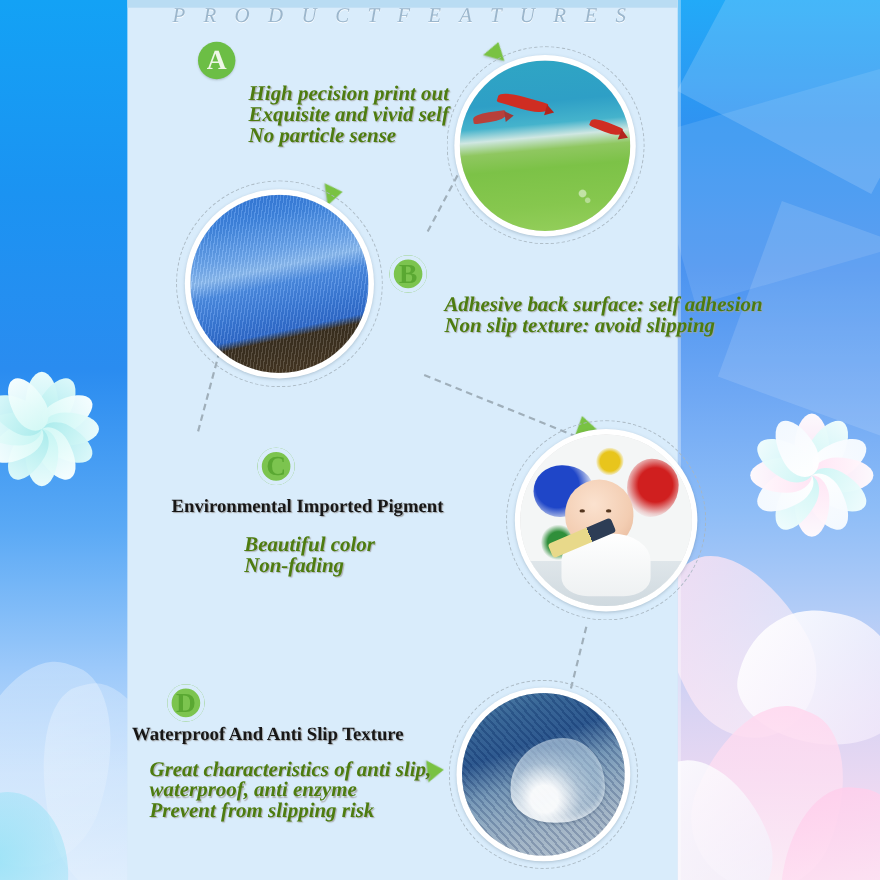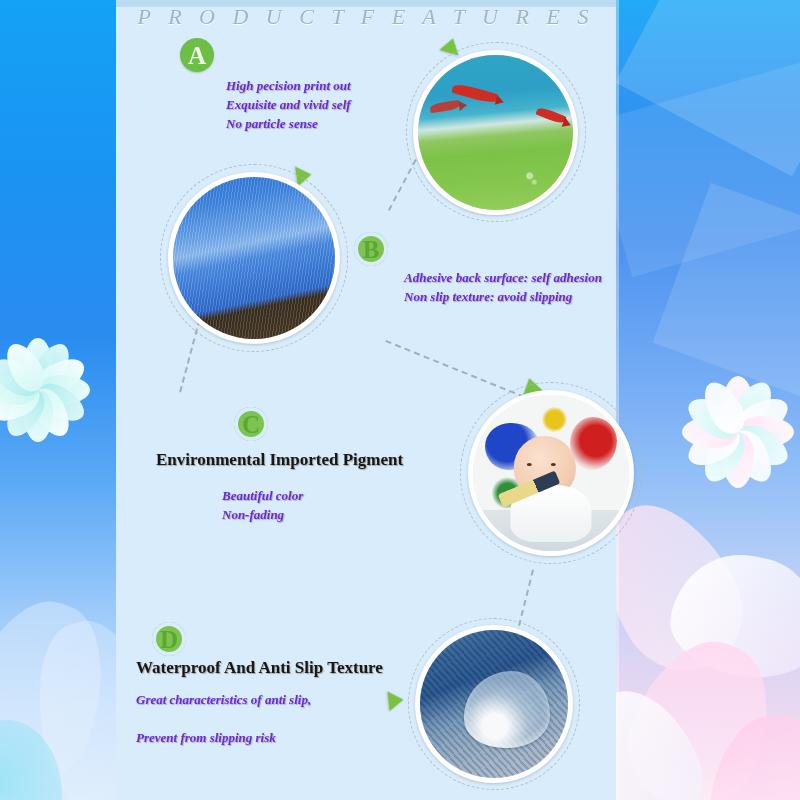--- a/index.html
+++ b/index.html
@@ -62,21 +62,21 @@
   .panel-topstrip {
     position:absolute; left:0; top:0; width:100%; height:7px;
     background:#b9dcf3;
   }
 
   .title {
     position:absolute; top:4px; left:0; width:100%;
     text-align:center;
     font-family:"Liberation Serif", serif;
     font-style:italic;
-    font-size:22px;
+    font-size:19px;
     letter-spacing:6px;
     color:#9bb6cc;
     text-shadow:0 1px 0 rgba(255,255,255,.9);
   }
 
   
   .badge {
     position:absolute;
     width:34px; height:34px; border-radius:50%;
     background:#6cbe45;
@@ -100,23 +100,23 @@
     font-size:17px;
     color:#171717;
     white-space:nowrap;
     text-shadow:1px 1px 1px rgba(150,150,150,.85);
   }
   .f-body {
     position:absolute;
     font-family:"Liberation Serif", serif;
     font-style:italic;
     font-weight:bold;
-    font-size:13px;
+    font-size:19px;
     line-height:19px;
-    color:#6d28d9;
+    color:#4d7c0f;
     white-space:nowrap;
     text-shadow:1px 1px 1px rgba(160,160,160,.8);
   }
 
   
   .photo {
     position:absolute;
     border-radius:50%;
     background:#fff;
     padding:5px;
@@ -392,18 +392,19 @@
       <div class="inner">
         <div class="imgD">
           <div class="droplet"></div>
         </div>
       </div>
     </div>
 
     <div class="badge ring" style="left:36px; top:622px;">
       <span>D</span>
     </div>
-    <div class="f-head" style="left:20px; top:658px;">Waterproof And Anti Slip Texture</div>
+    <div class="f-head" style="left:4px; top:658px;">Waterproof And Anti Slip Texture</div>
     <div class="f-body" style="left:20px; top:690px;">Great characteristics of anti slip,</div>
+    <div class="f-body" style="left:20px; top:709px;">waterproof, anti enzyme</div>
     <div class="f-body" style="left:20px; top:728px;">Prevent from slipping risk</div>
   </div>
 
 </div>
 
 </body></html>

